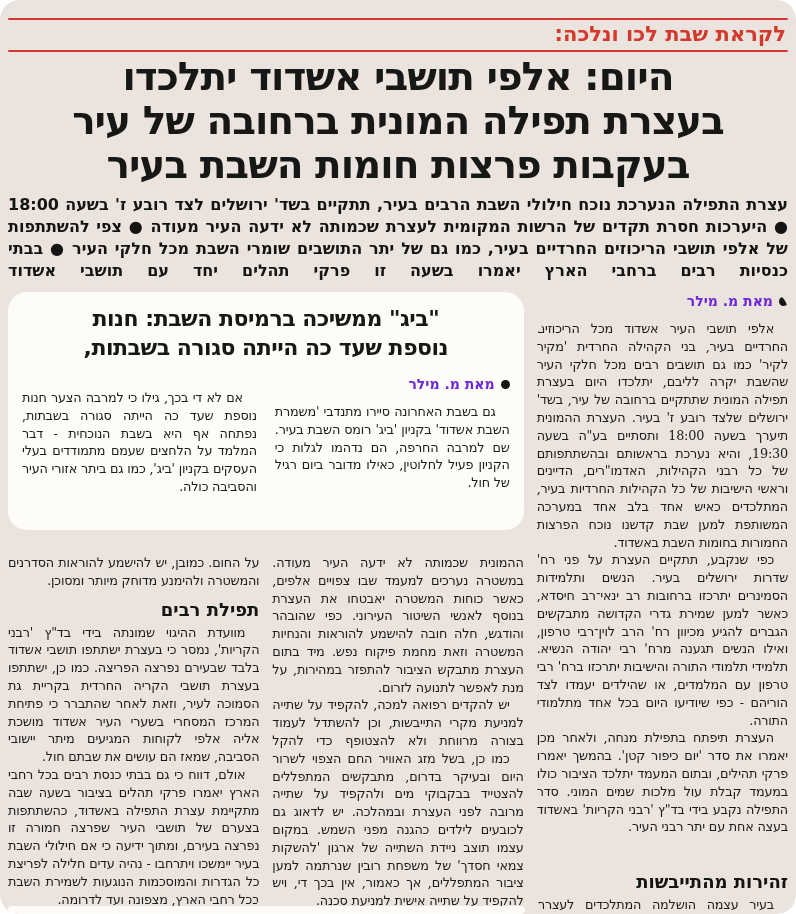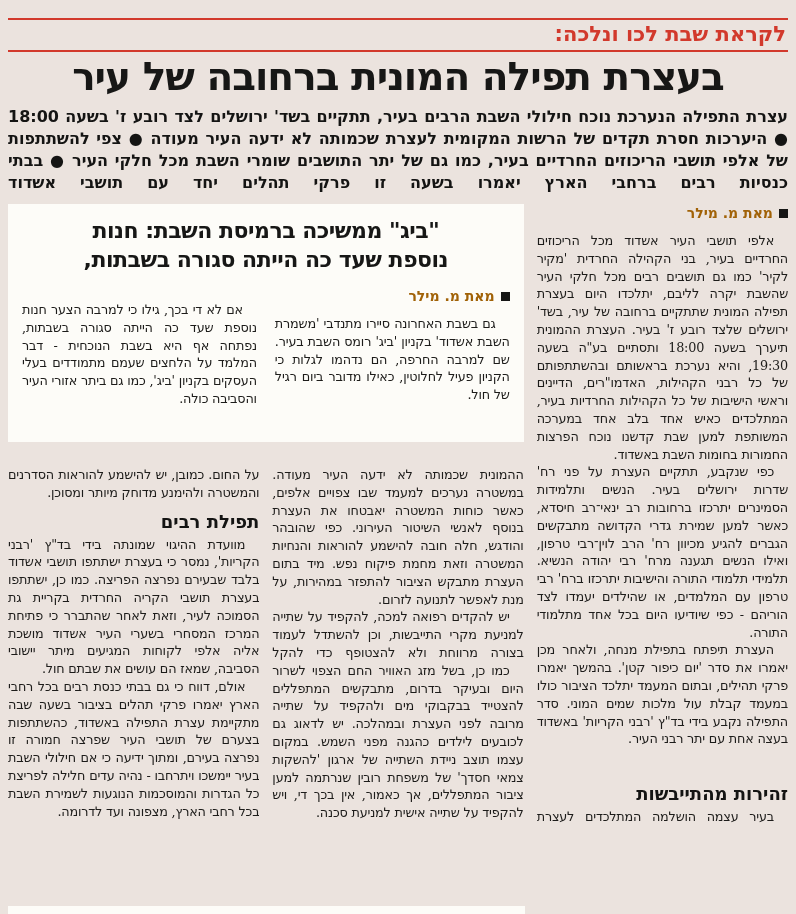--- a/index.html
+++ b/index.html
@@ -1,16 +1,16 @@
 <!DOCTYPE html>
 <html lang="he"><head>
 <meta charset="utf-8">
 <style>
   html,body { margin:0; padding:0; }
-  * { box-sizing:border-box; margin:0; }
+  * { box-sizing:border-box; margin:0;border-radius:19px; }
 
   .page {
     position:relative;
     width:796px; height:914px;
     background:#ebe3de;
     padding:18px 8px 0;
     overflow:hidden;
     direction:rtl;
     font-family:"DejaVu Serif","DejaVu Sans",serif;
     color:#1d1c1a;
@@ -61,21 +61,21 @@
   .col-first .fill { flex:1 1 auto; overflow:hidden; }
   .inset-box  { grid-column:2 / 4; grid-row:1; background:#fdfcf8; padding:8px 14px 6px; overflow:hidden; }
   .col-second { grid-column:2; grid-row:2; overflow:hidden; }
   .col-third  { grid-column:3; grid-row:2; overflow:hidden; }
 
   .byline {
     display:flex; align-items:center; gap:6px;
     font-family:"DejaVu Sans","Liberation Sans",sans-serif;
     font-weight:bold;
     font-size:14px; line-height:18px;
-    color:#a16207;
+    color:#6d28d9;
     margin-bottom:10px;
   }
   .byline .sq { width:9px; height:9px; background:#161615; flex:0 0 auto; }
 
   .bp {
     font-size:12.8px;
     line-height:17.8px;
     letter-spacing:-0.2px;
     text-align:justify;
     text-indent:14px;
@@ -114,21 +114,23 @@
 </head>
 <body>
 
 <div class="page">
 
   <div class="rule-red"></div>
   <div class="kicker">לקראת שבת לכו ונלכה:</div>
   <div class="rule-red"></div>
 
   <h1 class="headline">
+    <div>היום: אלפי תושבי אשדוד יתלכדו</div>
     <div>בעצרת תפילה המונית ברחובה של עיר</div>
+    <div>בעקבות פרצות חומות השבת בעיר</div>
   </h1>
 
   <p class="deck">עצרת התפילה הנערכת נוכח חילולי השבת הרבים בעיר, תתקיים בשד' ירושלים לצד רובע ז' בשעה 18:00 ● היערכות חסרת תקדים של הרשות המקומית לעצרת שכמותה לא ידעה העיר מעודה ● צפי להשתתפות של אלפי תושבי הריכוזים החרדיים בעיר, כמו גם של יתר התושבים שומרי השבת מכל חלקי העיר ● בבתי כנסיות רבים ברחבי הארץ יאמרו בשעה זו פרקי תהלים יחד עם תושבי אשדוד</p>
 
   <div class="content">
 
     <div class="col-first">
       <div class="byline">
         <span class="sq"></span>
         <span>מאת מ. מילר</span>

